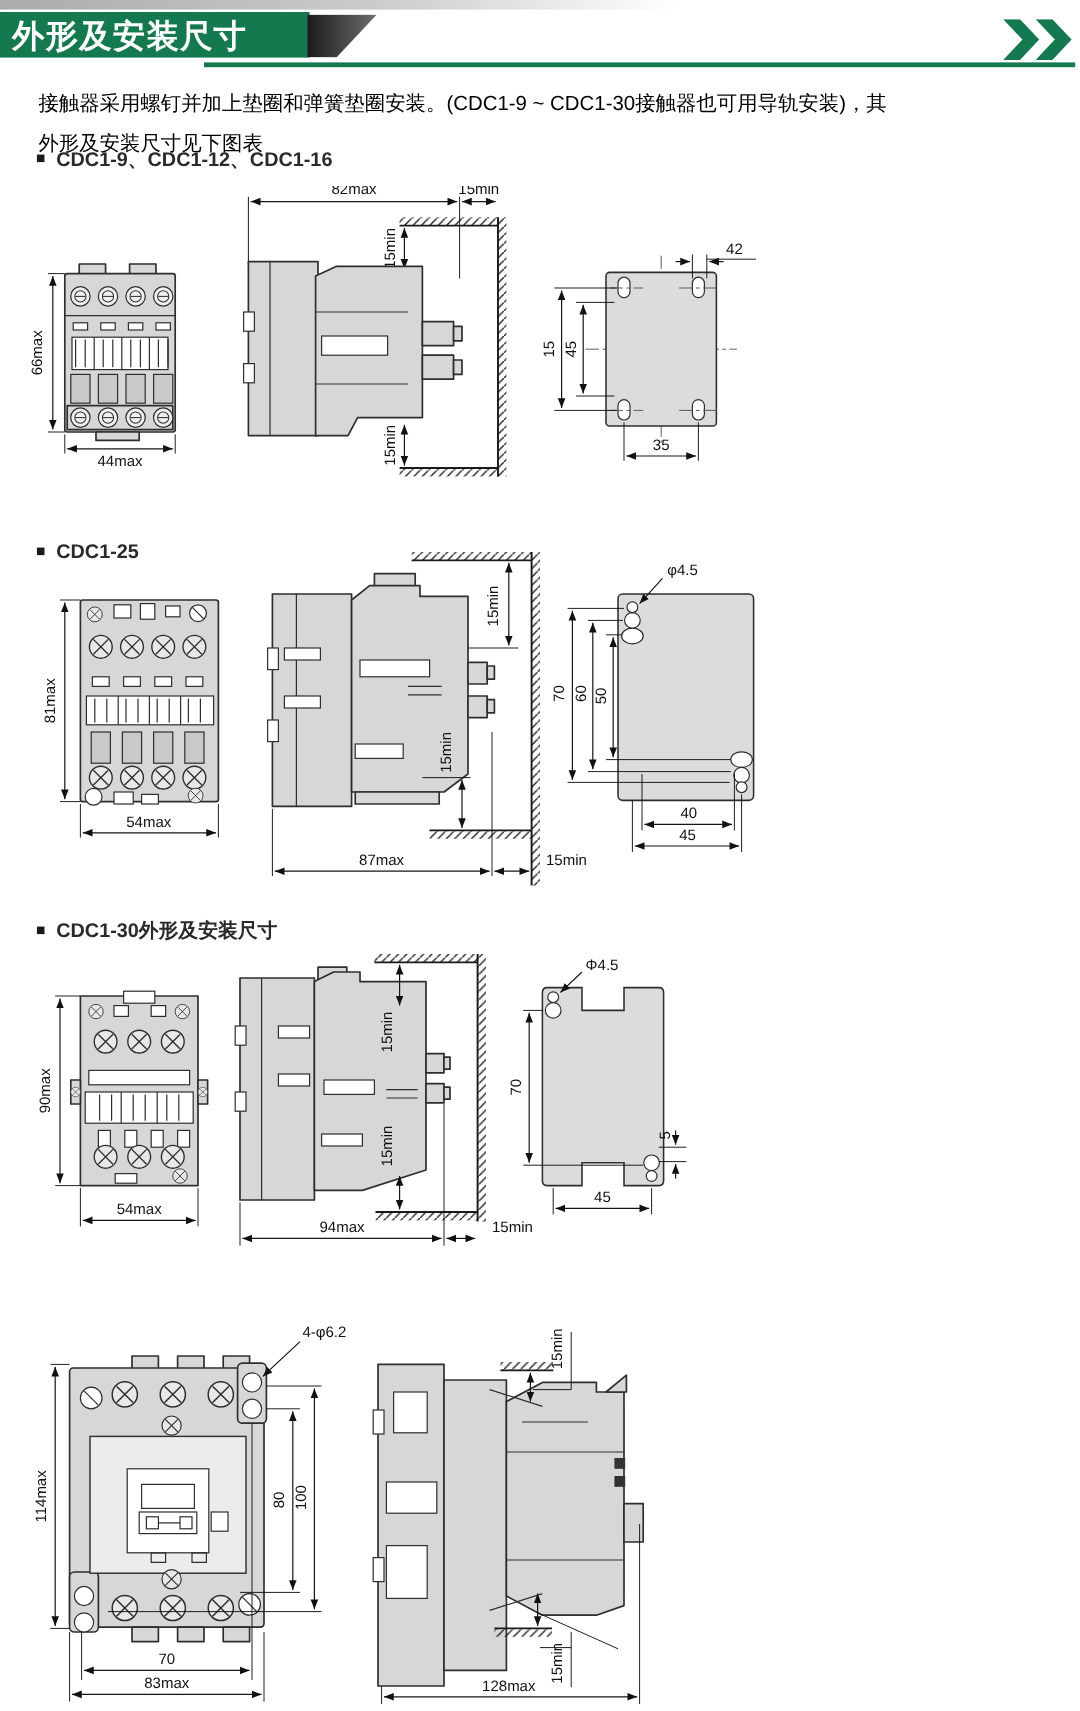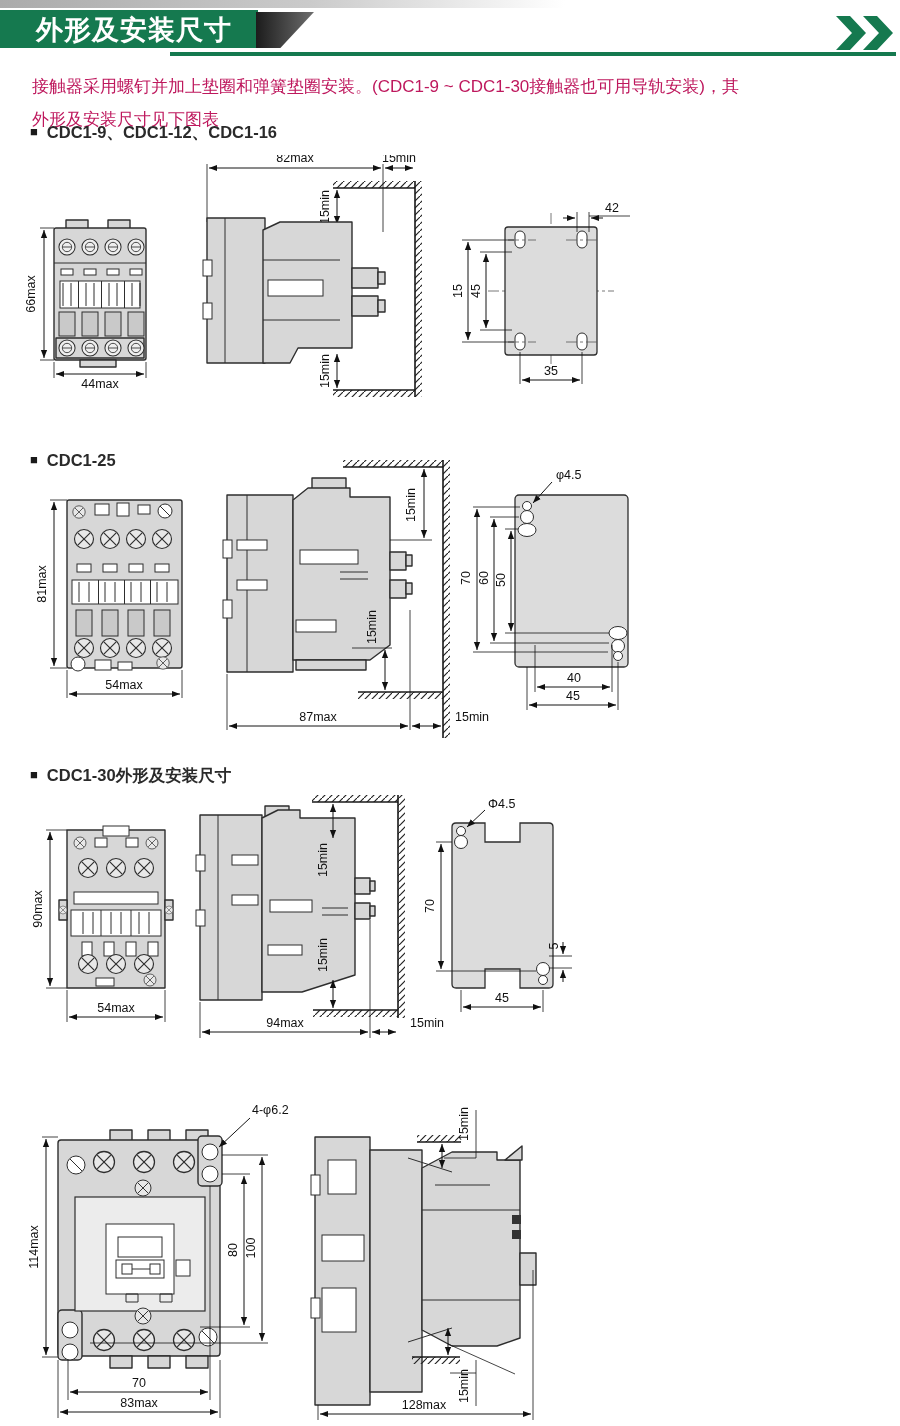--- a/index.html
+++ b/index.html
@@ -1,29 +1,29 @@
 <!DOCTYPE html>
 <html><head>
 <meta charset="utf-8">
 <style>
   html,body{margin:0;padding:0;background:#fff;}
   .page{position:relative;width:900px;height:1426px;background:#fff;overflow:hidden;
         font-family:"Liberation Sans","DejaVu Sans",sans-serif;}
   .top-shadow{position:absolute;left:0;top:0;width:565px;height:8px;
         background:linear-gradient(to right,#8f8f8f,#b9b9b9 55%,#ffffff);opacity:.75;}
-  .green-bar{position:absolute;left:0;top:10px;width:258px;height:38px;background:#15794f;text-align:center;}
+  .green-bar{position:absolute;left:0;top:10px;width:258px;height:38px;background:#15794f;}
   .green-bar h1{margin:0;padding:4px 0 0 10px;font-size:27px;line-height:32px;color:#fff;
         font-weight:bold;letter-spacing:1px;}
   .wedge{position:absolute;left:256px;top:12px;width:58px;height:36px;
         background:linear-gradient(to right,#1c1c1c,#6e6e6e);
         clip-path:polygon(0 0,100% 0,42% 100%,0 100%);}
   .rule{position:absolute;left:170px;top:52px;width:726px;height:4px;background:#15794f;}
   .chevrons{position:absolute;left:836px;top:16px;}
   .intro{position:absolute;left:32px;top:70px;width:720px;font-size:17px;line-height:33px;
-        color:#be185d;margin:0;}
+        color:#000000;margin:0;}
   .sec-title{position:absolute;left:30px;font-size:16.5px;font-weight:600;color:#2a2a2a;}
   .sec-title .bullet{font-size:13px;margin-right:9px;vertical-align:2px;color:#1a1a1a;}
   .fig{position:absolute;left:0;}
   text{font-family:"Liberation Sans","DejaVu Sans",sans-serif;}
   .dt{font-size:12.5px;fill:#111;}
   .body-f{fill:#d7d7d7;stroke:#2e2e2e;stroke-width:1.4;stroke-linejoin:round;}
   .body-f2{fill:#dcdcdc;stroke:#2e2e2e;stroke-width:1.3;}
   .wh{fill:#ffffff;stroke:#2e2e2e;stroke-width:1;}
   .gr{fill:#c9c9c9;stroke:#2e2e2e;stroke-width:1;}
   .ln{stroke:#2e2e2e;stroke-width:1;fill:none;}

